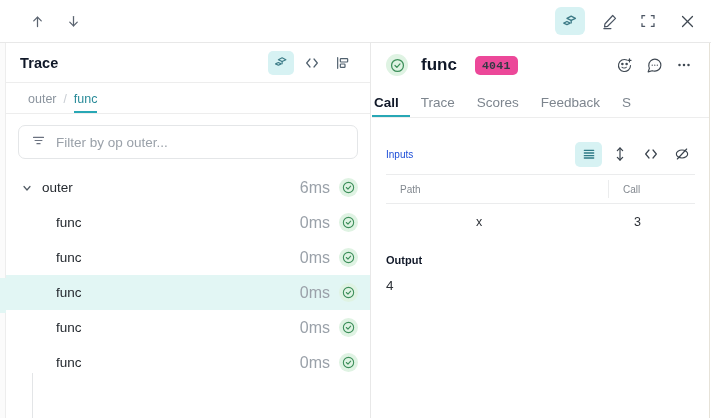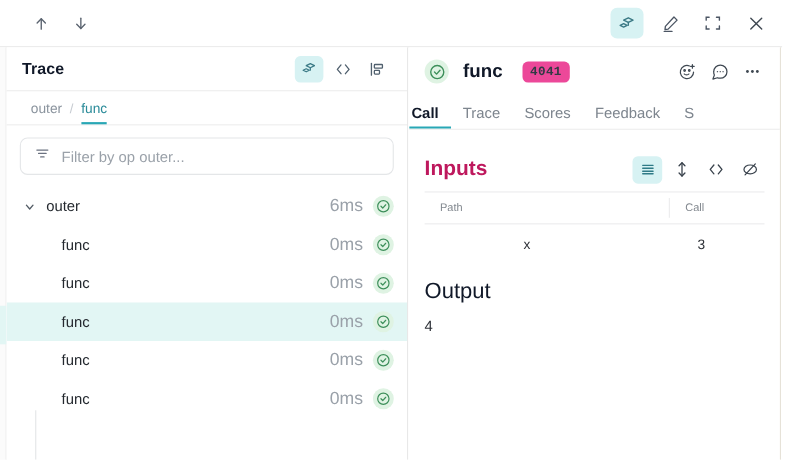--- a/index.html
+++ b/index.html
@@ -124,21 +124,21 @@
     height: 31px; display: flex; align-items: flex-end; gap: 0;
     padding-left: 0; border-bottom: 1px solid #ededed; overflow: hidden;
   }
   .tab { font-size: 13.5px; color: #7d858e; padding: 0 11px 7px 11px; white-space: nowrap; }
   .tab:first-child { padding-left: 2px; }
   .tab.active { color: #101828; font-weight: bold; padding-bottom: 5px; border-bottom: 2px solid #28a7b5; }
 
   .section-head {
     height: 40px; display: flex; align-items: center; padding: 0 14px 0 14px; margin-top: 16px;
   }
-  .section-title { font-size: 19px; font-weight: bold; color: #be185d; }
+  .section-title { font-size: 10px; font-weight: normal; color: #1d4ed8; }
   .section-icons { margin-left: auto; display: flex; align-items: center; gap: 4px; }
   .sicon {
     width: 27px; height: 25px; border-radius: 5px;
     display: flex; align-items: center; justify-content: center; color: #3a434d;
   }
   .sicon.active { background: #d7f2f3; color: #2f7b87; }
 
   .table { margin: 0 14px; }
   .thead {
     display: flex; height: 30px; align-items: center;
@@ -146,21 +146,21 @@
   }
   .th { font-size: 10px; color: #82888f; padding-left: 14px; }
   .th.path { width: 222px; }
   .th.value { border-left: 1px solid #ebeced; flex: 1; height: 18px; display: flex; align-items: center; }
   .trow { display: flex; height: 36px; align-items: center; }
   .td { font-size: 12.5px; color: #2e3238; }
   .td.path { width: 222px; text-align: center; padding-right: 36px; }
   .td.value { flex: 1; text-align: center; padding-right: 28px; }
 
   .output-head { padding: 14px 14px 0 14px; }
-  .output-title { font-size: 20px; font-weight: normal; color: #101828; }
+  .output-title { font-size: 11px; font-weight: bold; color: #101828; }
   .output-val { font-size: 13.5px; color: #2e3238; padding: 12px 14px 0 14px; }
 </style>
 </head>
 <body>
 
 <div class="app">
 
   <div class="topbar">
     <div class="topbar-left">
       <div class="ticon arrow">

